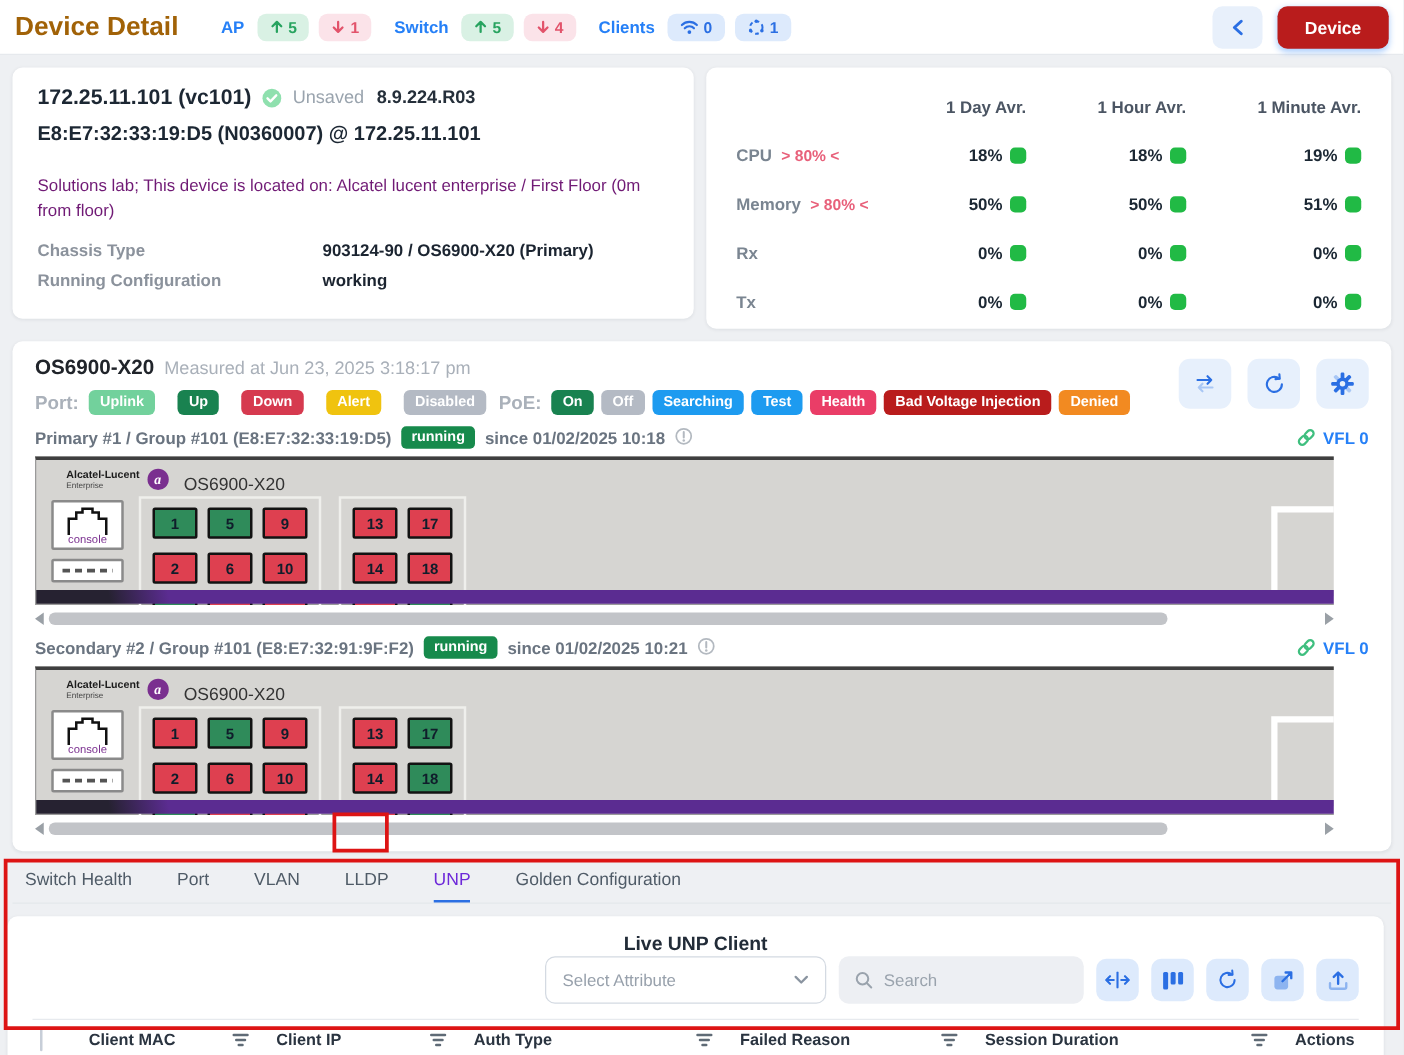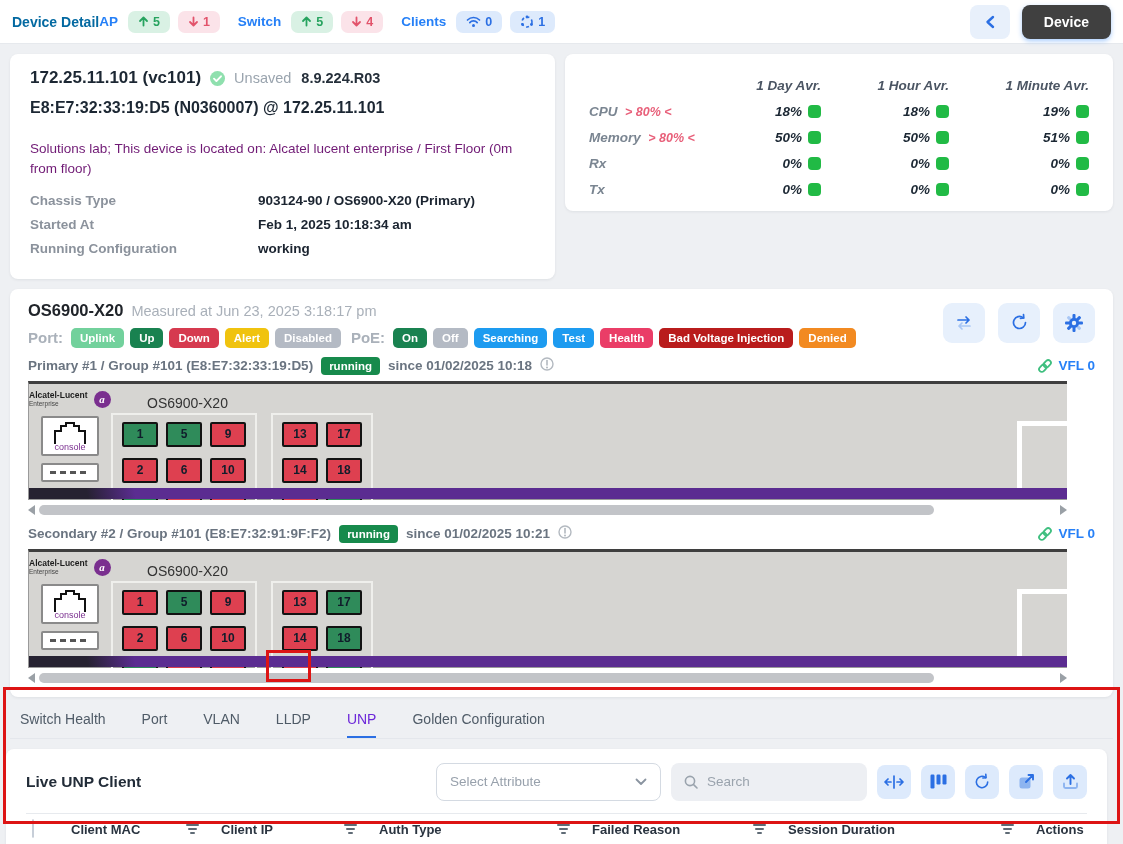--- a/index.html
+++ b/index.html
@@ -2,31 +2,31 @@
 <html><head>
 <meta charset="utf-8">
 <style>
   * { margin:0; padding:0; box-sizing:border-box; }
   html,body { background:#e9ebee; }
   body { font-family:"Liberation Sans", sans-serif; }
   .page { position:relative; width:1123px; height:844px; background:#eef0f3; overflow:hidden; }
 
   
   .topbar { height:44px; background:#fff; border-bottom:1px solid #e6e9ed; display:flex; align-items:center; padding:0 12px; }
-  .page-title { font-size:14px; font-weight:bold; color:#0369a1; }
+  .page-title { font-size:21px; font-weight:bold; color:#a16207; margin-right:34px; }
   .stats { display:flex; align-items:center; gap:8px; }
   .stat-label { color:#2680f7; font-weight:bold; font-size:13.5px; margin:0 2px 0 10px; }
   .pill { display:inline-flex; align-items:center; gap:4px; padding:4px 10px; border-radius:7px; font-weight:bold; font-size:12.5px; }
   .pill.green { background:#d9f1e4; color:#27a35f; }
   .pill.pink  { background:#fbe3e9; color:#e2536b; }
   .pill.blue  { background:#ddeafc; color:#2b6fe3; }
   .pill svg { display:block; }
   .topbar-right { margin-left:auto; display:flex; align-items:center; gap:12px; }
   .back-btn { width:40px; height:34px; border-radius:8px; background:#e8f0fb; border:none; display:flex; align-items:center; justify-content:center; cursor:pointer; }
-  .device-btn { background:#404040; color:#fff; font-weight:bold; font-size:14px; border:none; border-radius:8px; padding:9px 22px; cursor:pointer; box-shadow:0 2px 5px rgba(38,128,247,.4); }
+  .device-btn { background:#b91c1c; color:#fff; font-weight:bold; font-size:14px; border:none; border-radius:8px; padding:9px 22px; cursor:pointer; box-shadow:0 2px 5px rgba(38,128,247,.4); }
 
   .content { padding:10px; }
 
   .card { background:#fff; border-radius:8px; box-shadow:0 1px 3px rgba(16,24,40,.07); }
 
   
   .row-cards { display:flex; gap:10px; align-items:flex-start; }
   .device-card { width:545px; min-height:177px; padding:14px 20px; }
   .util-card { flex:1; min-height:156px; padding:14px 24px; }
 
@@ -35,21 +35,21 @@
   .unsaved { color:#9aa4ae; font-size:14.5px; }
   .version { color:#252f3a; font-size:14.5px; font-weight:bold; margin-left:2px; }
   .dev-subtitle { font-size:16px; font-weight:bold; color:#1c2733; margin-top:11px; }
   .dev-location { color:#701a75; font-size:13.5px; line-height:1.5; margin-top:22px; }
   .dev-fields { margin-top:13px; }
   .dev-field { display:flex; margin-bottom:9px; }
   .dev-field .lbl { width:228px; color:#8b929c; font-weight:bold; font-size:13.5px; }
   .dev-field .val { color:#1b2430; font-weight:bold; font-size:13.5px; }
 
   .util-title { font-size:15.5px; font-weight:bold; color:#1d2530; }
-  .util-table { display:grid; grid-template-columns:1fr 118px 128px 140px; margin-top:10px; row-gap:11px; align-items:center;font-style:italic; }
+  .util-table { display:grid; grid-template-columns:1fr 118px 128px 140px; margin-top:10px; row-gap:24px; align-items:center; }
   .util-col-h { text-align:right; color:#4b5563; font-weight:bold; font-size:13.5px; }
   .util-row-label { color:#7a8591; font-weight:bold; font-size:13.5px; }
   .util-row-label .thr { color:#e8607a; font-size:12.5px; margin-left:4px; }
   .util-val { text-align:right; font-weight:bold; color:#1b2733; font-size:13.5px; display:flex; justify-content:flex-end; align-items:center; gap:6px; }
   .util-dot { width:13px; height:13px; border-radius:4px; display:inline-block; }
 
   
   .chassis-card { margin-top:10px; padding:12px 18px 10px; position:relative; }
   .ch-title-row { display:flex; align-items:baseline; gap:8px; }
   .ch-title { font-size:16.5px; font-weight:bold; color:#20242a; }
@@ -60,21 +60,21 @@
   .ch-hint { color:#b7bdc5; font-size:13.5px; margin-top:7px; }
   .ch-actions { position:absolute; top:14px; right:18px; display:flex; gap:13px; }
   .icon-btn { width:42px; height:40px; border-radius:9px; background:#e7f0fc; border:none; display:flex; align-items:center; justify-content:center; cursor:pointer; }
 
   .unit-head { display:flex; align-items:center; gap:8px; color:#6a7480; font-weight:bold; font-size:13.5px; margin:9px 0 6px; }
   .run-badge { background:#178a4c; color:#fff; font-weight:bold; font-size:11.5px; padding:3px 8px; border-radius:4px; }
   .vfl { margin-left:auto; display:flex; align-items:center; gap:5px; color:#2680f7; font-weight:bold; font-size:13.5px; cursor:pointer; }
 
   .chassis-viewport { position:relative; height:119px; overflow:hidden; margin-right:28px; }
   .chassis { position:absolute; left:0; top:0; width:1160px; height:119px; background:#d6d5d2; border:1px solid #9a9a9a; border-top:3px solid #3f3f3f; }
-  .brand { position:absolute; left:0; top:7px; display:flex; align-items:center; gap:6px; }
+  .brand { position:absolute; left:24px; top:7px; display:flex; align-items:center; gap:6px; }
   .brand-txt { line-height:1; }
   .brand-name { font-size:8.5px; font-weight:bold; color:#1c1c1c; }
   .brand-sub { font-size:6.5px; color:#444; margin-top:2px; }
   .brand-circle { width:17px; height:17px; border-radius:50%; background:#7a2f8f; color:#fff; font-size:11px; font-style:italic; font-weight:bold; display:flex; align-items:center; justify-content:center; font-family:"Liberation Serif", serif; }
   .chassis-model { position:absolute; left:118px; top:11px; font-size:14px; color:#333; }
   .console-col { position:absolute; left:12px; top:32px; width:58px; }
   .console-box { background:#fff; border:2px solid #8a8a8a; border-radius:2px; padding:3px 2px 2px; display:flex; flex-direction:column; align-items:center; }
   .console-label { color:#7a2f8f; font-size:9px; margin-top:-3px; }
   .dash-box { margin-top:7px; background:#fff; border:2px solid #8a8a8a; border-radius:2px; height:19px; display:flex; align-items:center; justify-content:center; }
   .dash-line { width:40px; height:3px; background:repeating-linear-gradient(90deg,#555 0 6px,transparent 6px 10px); }
@@ -93,21 +93,21 @@
   .hscroll-track { flex:1; height:10px; position:relative; }
   .hscroll-thumb { position:absolute; left:0; top:0; height:10px; width:88%; background:#c2c4c8; border-radius:5px; cursor:grab; }
 
   
   .tabs { display:flex; gap:36px; padding:10px 10px 0; margin-top:4px; border-bottom:1px solid #e4e7ec; font-size:14px; color:#4f5b67; }
   .tab { padding-bottom:9px; cursor:pointer; }
   .tab.active { color:#6d28d9; border-bottom:2.5px solid #2b6fe3; }
 
   
   .unp-card { margin:10px 6px 0 -4px; padding:14px 20px 10px; }
-  .unp-head { display:flex; align-items:center; }
+  .unp-head { display:flex; align-items:center;flex-direction:column; }
   .unp-title { font-size:15.5px; font-weight:bold; color:#222c38; }
   .unp-tools { margin-left:auto; display:flex; align-items:center; gap:10px; }
   .select-box { width:225px; height:38px; border:1px solid #d4dae2; border-radius:8px; display:flex; align-items:center; justify-content:space-between; padding:0 13px; color:#98a1ac; font-size:13.5px; background:#fff; cursor:pointer; }
   .search-box { width:196px; height:38px; background:#edeff3; border-radius:8px; display:flex; align-items:center; gap:8px; padding:0 12px; color:#9aa3ad; font-size:13.5px; cursor:text; }
   .tool-btn { width:34px; height:34px; border-radius:8px; background:#ddeafc; border:none; display:flex; align-items:center; justify-content:center; cursor:pointer; }
 
   .unp-table { margin-top:12px; }
   .t-head, .t-row { display:grid; grid-template-columns:45px 150px 158px 213px 196px 248px 1fr; align-items:center; }
   .t-head { border-top:1px solid #e7eaee; border-bottom:1px solid #e7eaee; height:33px; }
   .t-hcell { display:flex; align-items:center; justify-content:space-between; padding-right:22px; font-size:13px; font-weight:bold; color:#2a3440; }
@@ -199,24 +199,20 @@
           <span class="version">8.9.224.R03</span>
         </div>
         <div class="dev-subtitle">E8:E7:32:33:19:D5 (N0360007) @ 172.25.11.101</div>
         <div class="dev-location">Solutions lab; This device is located on: Alcatel lucent enterprise / First Floor (0m from floor)</div>
         <div class="dev-fields">
             <div class="dev-field">
               <span class="lbl">Chassis Type</span>
               <span class="val">903124-90 / OS6900-X20 (Primary)</span>
             </div>
             <div class="dev-field">
-              <span class="lbl">Started At</span>
-              <span class="val">Feb 1, 2025 10:18:34 am</span>
-            </div>
-            <div class="dev-field">
               <span class="lbl">Running Configuration</span>
               <span class="val">working</span>
             </div>
           </div>
       </section>
 
       <section class="card util-card">
         <div class="util-table">
             <span></span>
             <span class="util-col-h">1 Day Avr.</span>
@@ -304,21 +300,21 @@
                 <rect x="8.5" y="1" width="3" height="18" rx="1" transform="rotate(90 10 10)"></rect>
                 <rect x="8.5" y="1" width="3" height="18" rx="1" transform="rotate(135 10 10)" fill="#a9c7f5"></rect>
                 <circle cx="10" cy="10" r="5"></circle>
               </g>
               <circle cx="10" cy="10" r="2.2" fill="#e7f0fc"></circle>
             </svg>
         </button>
       </div>
       <div class="legend-row">
         <span class="legend-key">Port:</span>
-        <span id="port-badges" style="display:inline-flex;gap:6px;flex-wrap:wrap;">
+        <span id="port-badges" style="display:inline-flex;gap:18px;flex-wrap:wrap;">
             <span class="lbadge" style="background: rgb(114, 209, 156);">Uplink</span>
             <span class="lbadge" style="background: rgb(25, 130, 80);">Up</span>
             <span class="lbadge" style="background: rgb(214, 58, 79);">Down</span>
             <span class="lbadge" style="background: rgb(240, 195, 15);">Alert</span>
             <span class="lbadge" style="background: rgb(180, 186, 196);">Disabled</span>
           </span>
         <span class="legend-key" style="margin-left:4px;">PoE:</span>
         <span id="poe-badges" style="display:inline-flex;gap:6px;flex-wrap:wrap;">
             <span class="lbadge" style="background: rgb(25, 130, 80);">On</span>
             <span class="lbadge" style="background: rgb(180, 186, 196);">Off</span>

